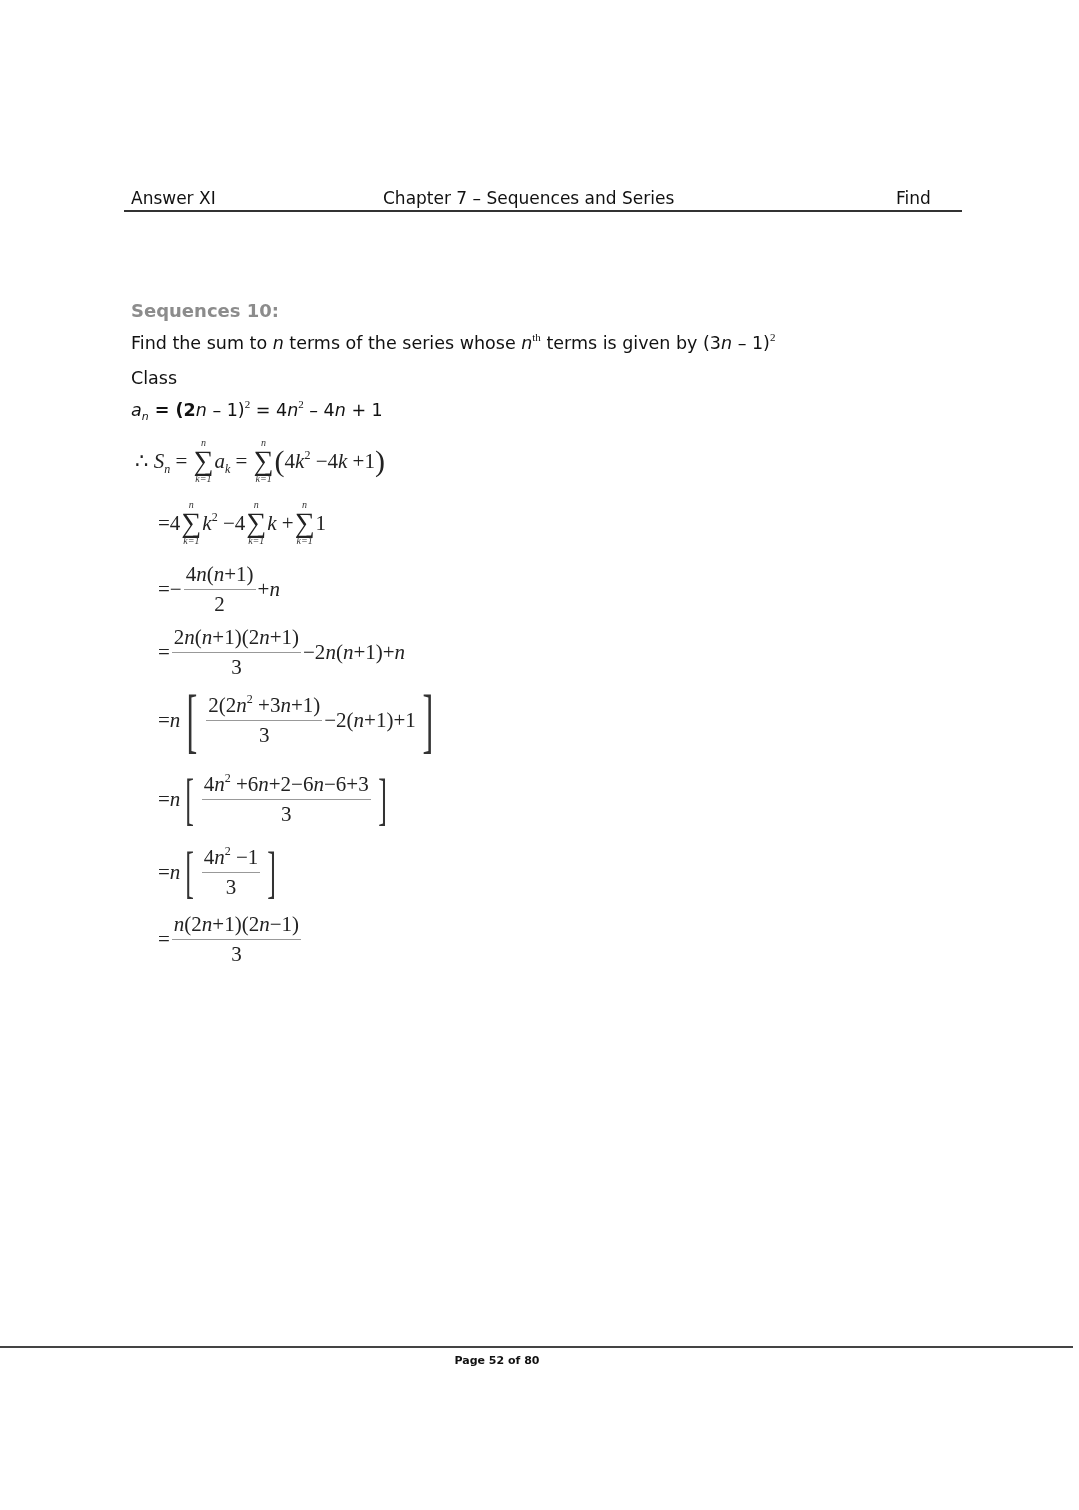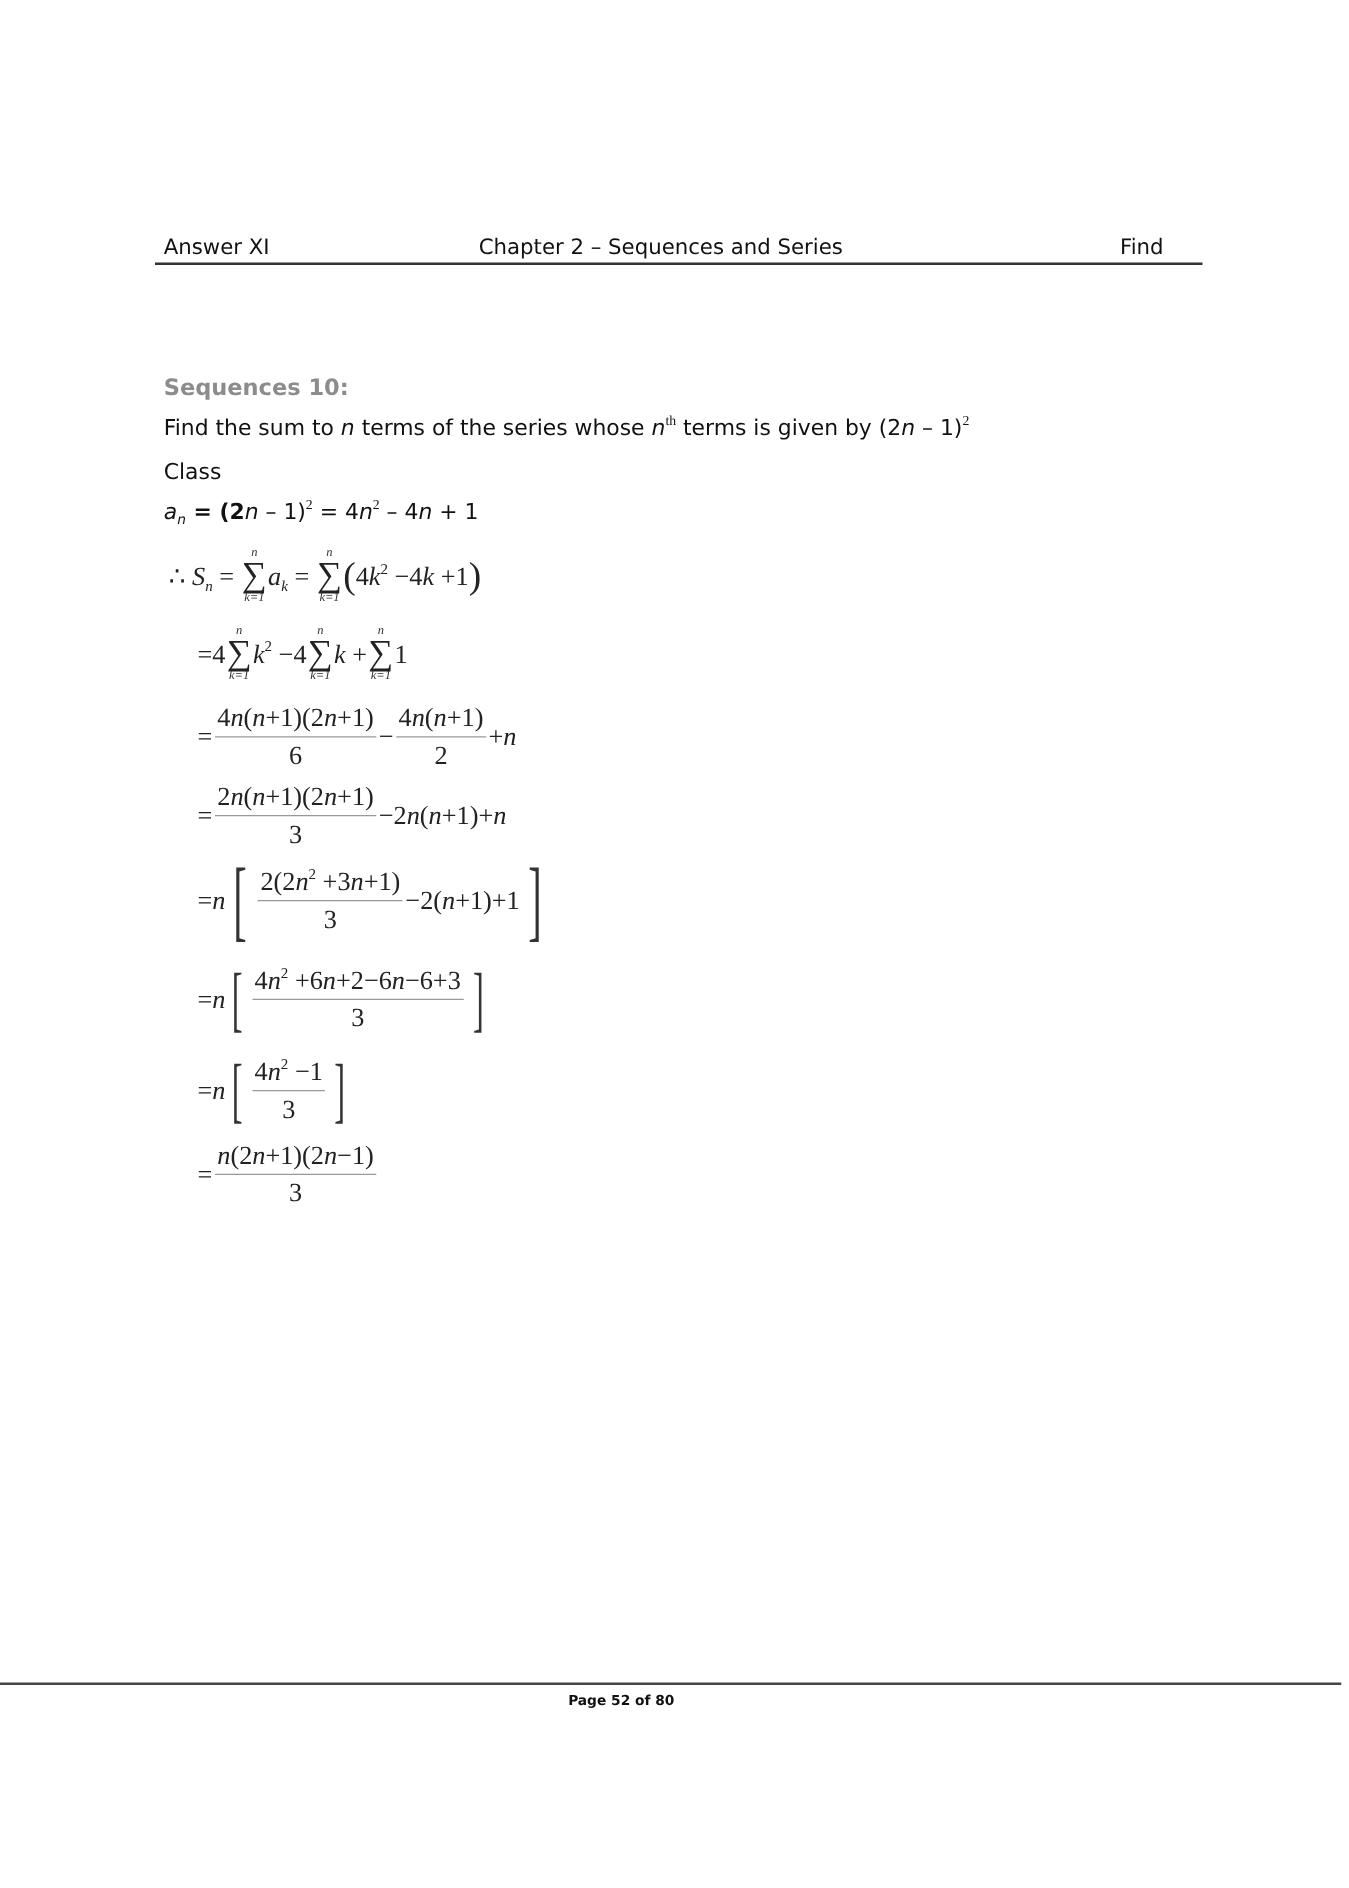--- a/index.html
+++ b/index.html
@@ -26,26 +26,26 @@
   .brk2 { font-size:58px; font-weight:100; transform:scaleX(0.45); display:inline-block; line-height:0.9; color:#333; }
   sup.m { font-size:12px; vertical-align:9px; line-height:0; }
   sub.m { font-size:12px; vertical-align:-5px; line-height:0; font-style:italic; }
   .foot-rule { position:absolute; left:0; width:1073px; top:1346px; height:2px; background:#444; }
   .foot { position:absolute; top:1354px; left:0; width:994px; text-align:center; font-size:11px; font-weight:bold; color:#111; }
 </style>
 </head>
 <body>
 
 <div class="hdr" style="left:131px;">Answer XI</div>
-<div class="hdr" style="left:383px;">Chapter 2 – Sequences and Series</div>
+<div class="hdr" style="left:383px;">Chapter 7 – Sequences and Series</div>
 <div class="hdr" style="left:896px;">Find</div>
 <div class="hdr-rule"></div>
 
 <div class="q-title">Sequences 10:</div>
-<div class="txt" style="top:333px;"><span>Find the sum to </span><i>n</i><span> terms of the series whose </span><i>n</i><sup>th</sup><span> terms is given by (2</span><i>n</i><span> – 1)</span><sup>2</sup></div>
+<div class="txt" style="top:333px;"><span>Find the sum to </span><i>n</i><span> terms of the series whose </span><i>n</i><sup>th</sup><span> terms is given by (3</span><i>n</i><span> – 1)</span><sup>2</sup></div>
 <div class="txt" style="top:368px;">Class</div>
 <div class="txt" style="top:400px;"><i>a</i><sub><i>n</i></sub><b style="font-weight:bold;"> = (2</b><i>n</i><span> – 1)</span><sup>2</sup><span> = 4</span><i>n</i><sup>2</sup><span> – 4</span><i>n</i><span> + 1</span></div>
 
 <div class="math row" style="left:135px; top:438px;">
   <span>∴&nbsp;<i>S</i><sub class="m">n</sub>&nbsp;=&nbsp;</span>
   <span class="sum">
       <span class="lim">n</span>
       <span class="sig">∑</span>
       <span class="lim">k=1</span>
     </span>
@@ -77,24 +77,20 @@
   <span class="sum">
       <span class="lim">n</span>
       <span class="sig">∑</span>
       <span class="lim">k=1</span>
     </span>
   <span>1</span>
 </div>
 
 <div class="math row" style="left:158px; top:562px;">
   <span>=</span>
-  <span class="frac">
-      <span class="num">4<i>n</i>(<i>n</i>+1)(2<i>n</i>+1)</span>
-      <span class="den">6</span>
-    </span>
   <span>−</span>
   <span class="frac">
       <span class="num">4<i>n</i>(<i>n</i>+1)</span>
       <span class="den">2</span>
     </span>
   <span>+<i>n</i></span>
 </div>
 
 <div class="math row" style="left:158px; top:625px;">
   <span>=</span>

